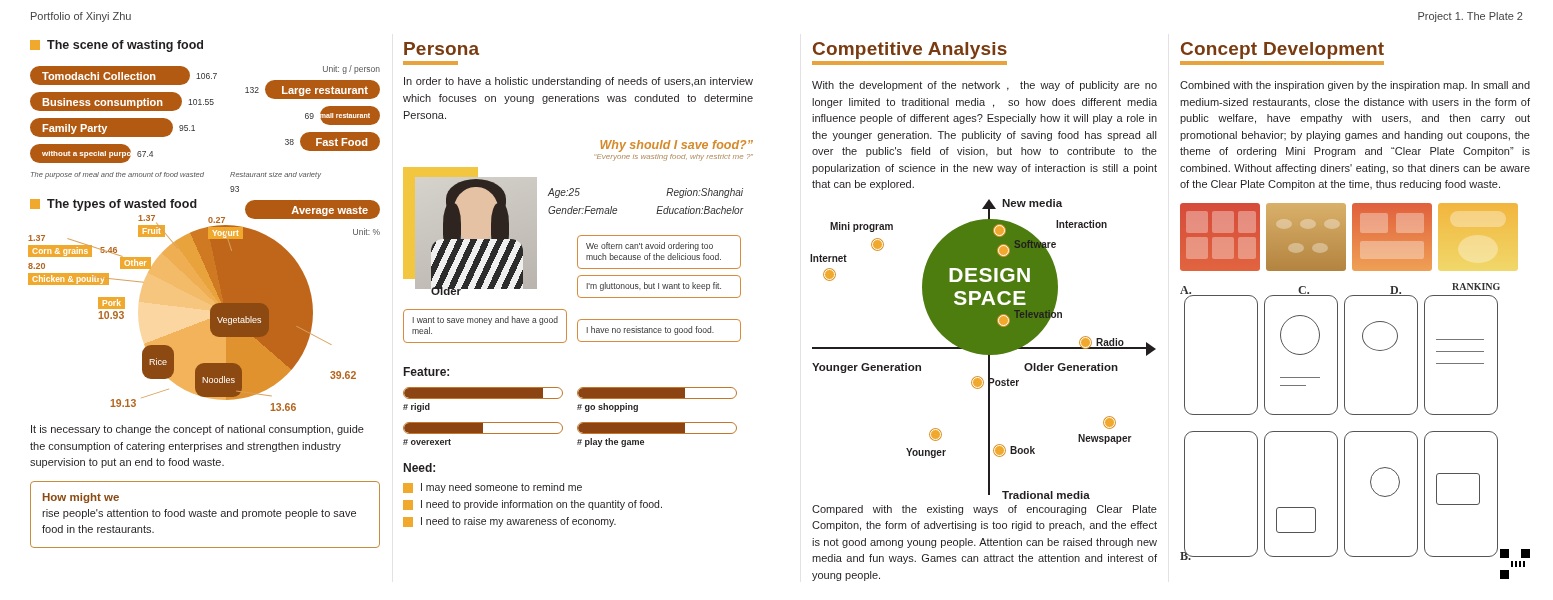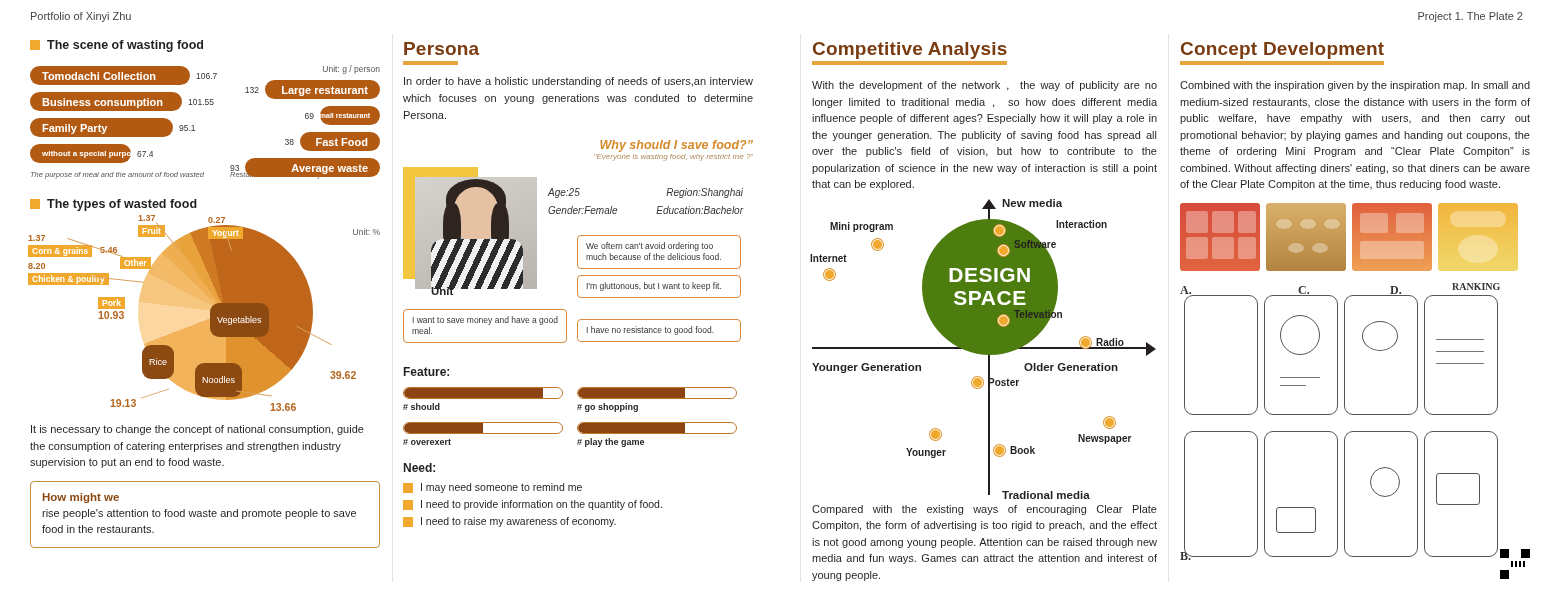--- a/index.html
+++ b/index.html
@@ -230,21 +230,21 @@
       <div class="rbar-row">
         <div class="rbar-val">69</div>
         <div class="rbar-pill small" style="width:60px;">Small restaurant</div>
       </div>
       <div class="rbar-row">
         <div class="rbar-val">38</div>
         <div class="rbar-pill" style="width:80px;">Fast Food</div>
       </div>
       <div class="rbar-row">
         <div class="rbar-val">93</div>
-        <div class="rbar-pill" style="width:142px;">Average waste</div>
+        <div class="rbar-pill" style="width:142px;margin-top:42px;">Average waste</div>
       </div>
     </div>
   </div>
 
   <div style="display:flex; justify-content:space-between; margin-top:2px;">
     <div class="cap">The purpose of meal and the amount of food wasted</div>
     <div class="cap" style="width:150px;">Restaurant size and variety</div>
   </div>
 
   <div class="bullet-title" style="margin-top:18px;">
@@ -311,21 +311,21 @@
 
   <div class="photo-wrap">
     <div class="photo-yellow"></div>
     <div class="photo">
       <div class="hair"></div>
       <div class="face"></div>
       <div class="hair2"></div>
       <div class="hair3"></div>
       <div class="body-stripe"></div>
     </div>
-    <div class="photo-name">Unit</div>
+    <div class="photo-name">Older</div>
     <div class="meta">
       <div class="meta-row">
         <span>Age:25</span>
         <span>Region:Shanghai</span>
       </div>
       <div class="meta-row">
         <span>Gender:Female</span>
         <span>Education:Bachelor</span>
       </div>
     </div>
@@ -334,21 +334,21 @@
     <div class="bubble" style="left:0px; top:142px; width:164px;">I want to save money and have a good meal.</div>
     <div class="bubble" style="left:174px; top:152px; width:164px;">I have no resistance to good food.</div>
   </div>
 
   <div class="feature-title" style="margin-top:68px;">Feature:</div>
   <div class="meters">
     <div class="meter-cell">
       <div class="meter">
           <span style="width:88%"></span>
         </div>
-      <div class="meter-lbl"># should</div>
+      <div class="meter-lbl"># rigid</div>
     </div>
     <div class="meter-cell">
       <div class="meter">
           <span style="width:68%"></span>
         </div>
       <div class="meter-lbl"># go shopping</div>
     </div>
     <div class="meter-cell">
       <div class="meter">
           <span style="width:50%"></span>

